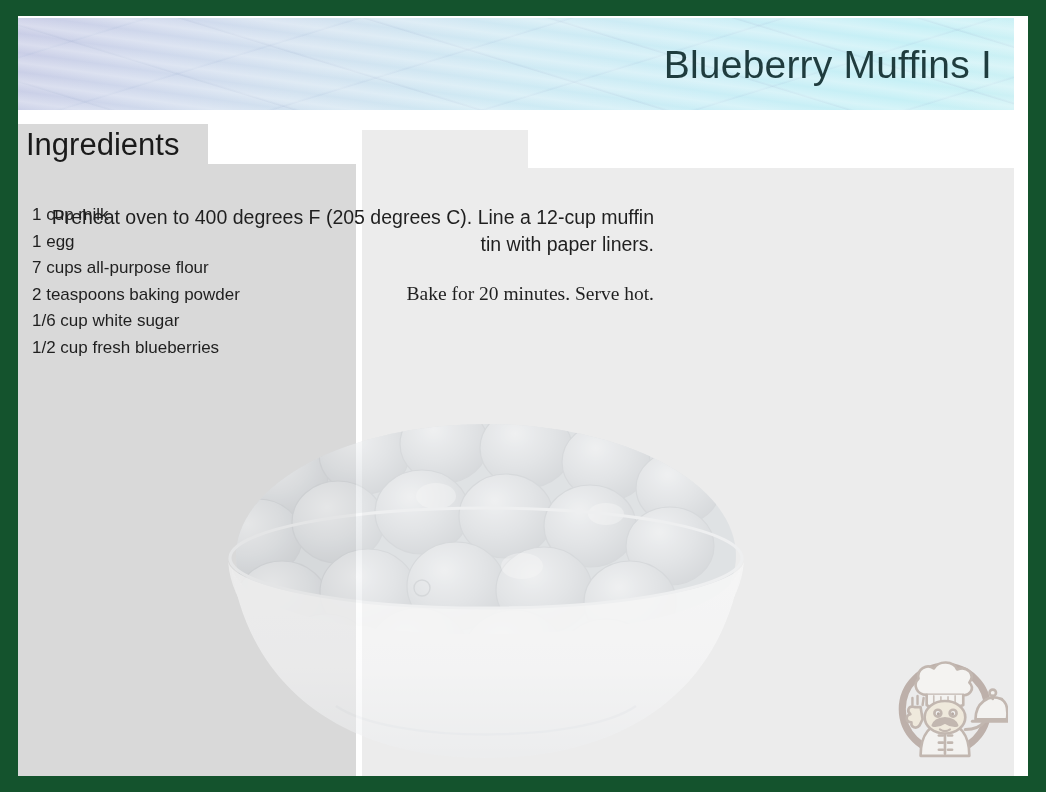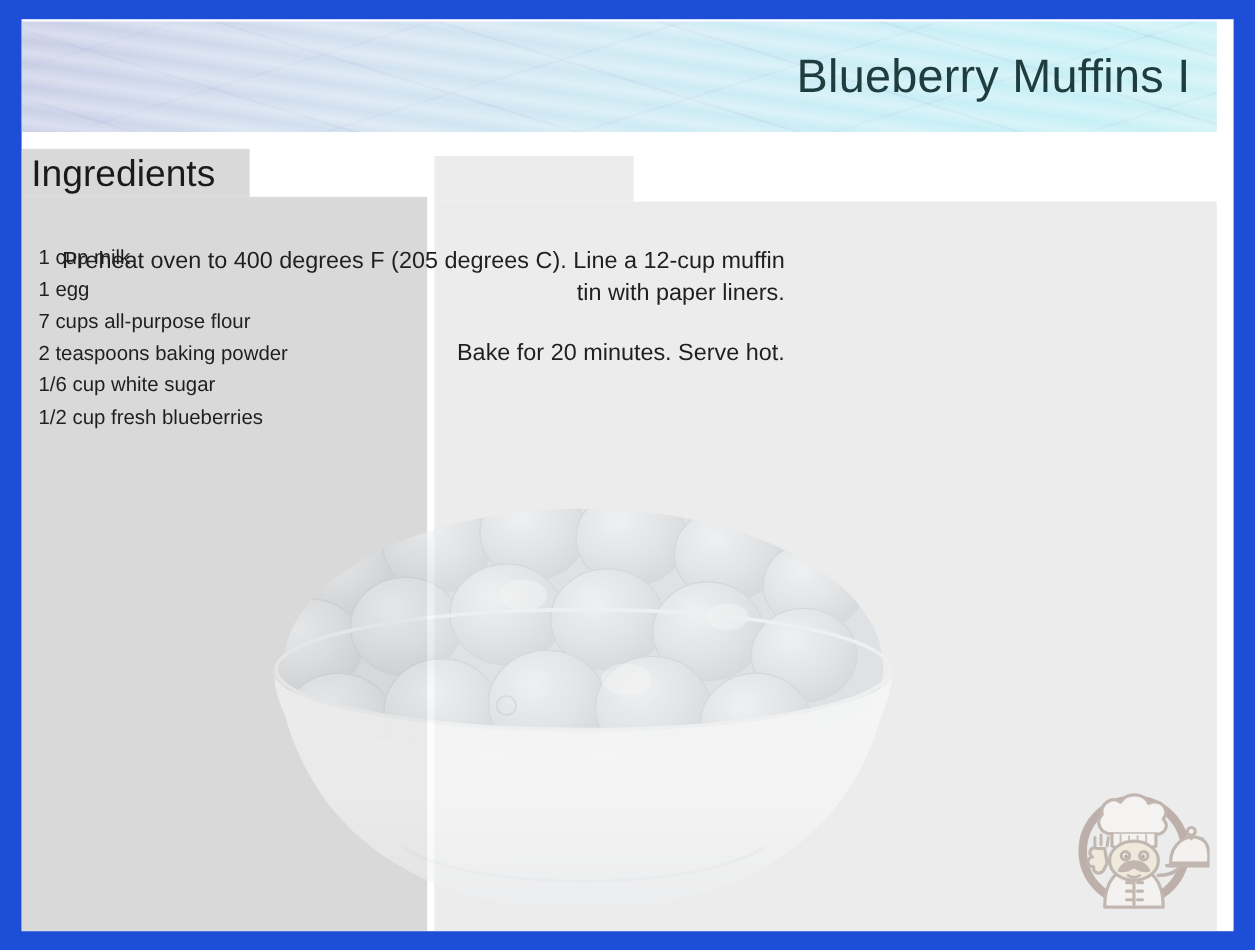--- a/index.html
+++ b/index.html
@@ -12,21 +12,21 @@
     height: 792px;
     overflow: hidden;
     font-family: "Liberation Sans", sans-serif;
   }
 
   
   #slide-frame {
     position: relative;
     width: 1046px;
     height: 792px;
-    background: #1d4ed8;
+    background: #14532d;
     box-sizing: border-box;
   }
   #slide-page {
     position: absolute;
     left: 18px;
     top: 16px;
     width: 1010px;
     height: 760px;
     background: #ffffff;
     overflow: hidden;
@@ -175,21 +175,21 @@
     width: 616px;
     z-index: 6;
   }
   #directions-body p {
     margin: 0 0 24px 0;
     font-size: 19.5px;
     line-height: 26.5px;
     color: #1f1f1f;
     text-align: right;
   }
-  #directions-body p:last-child { margin-bottom: 0; }
+  #directions-body p:last-child { margin-bottom: 0; font-family: Liberation Serif, serif; }
 
   
   #bowl-watermark {
     position: absolute;
     left: 168px;
     top: 296px;
     width: 600px;
     height: 370px;
     z-index: 2;
     pointer-events: none;

